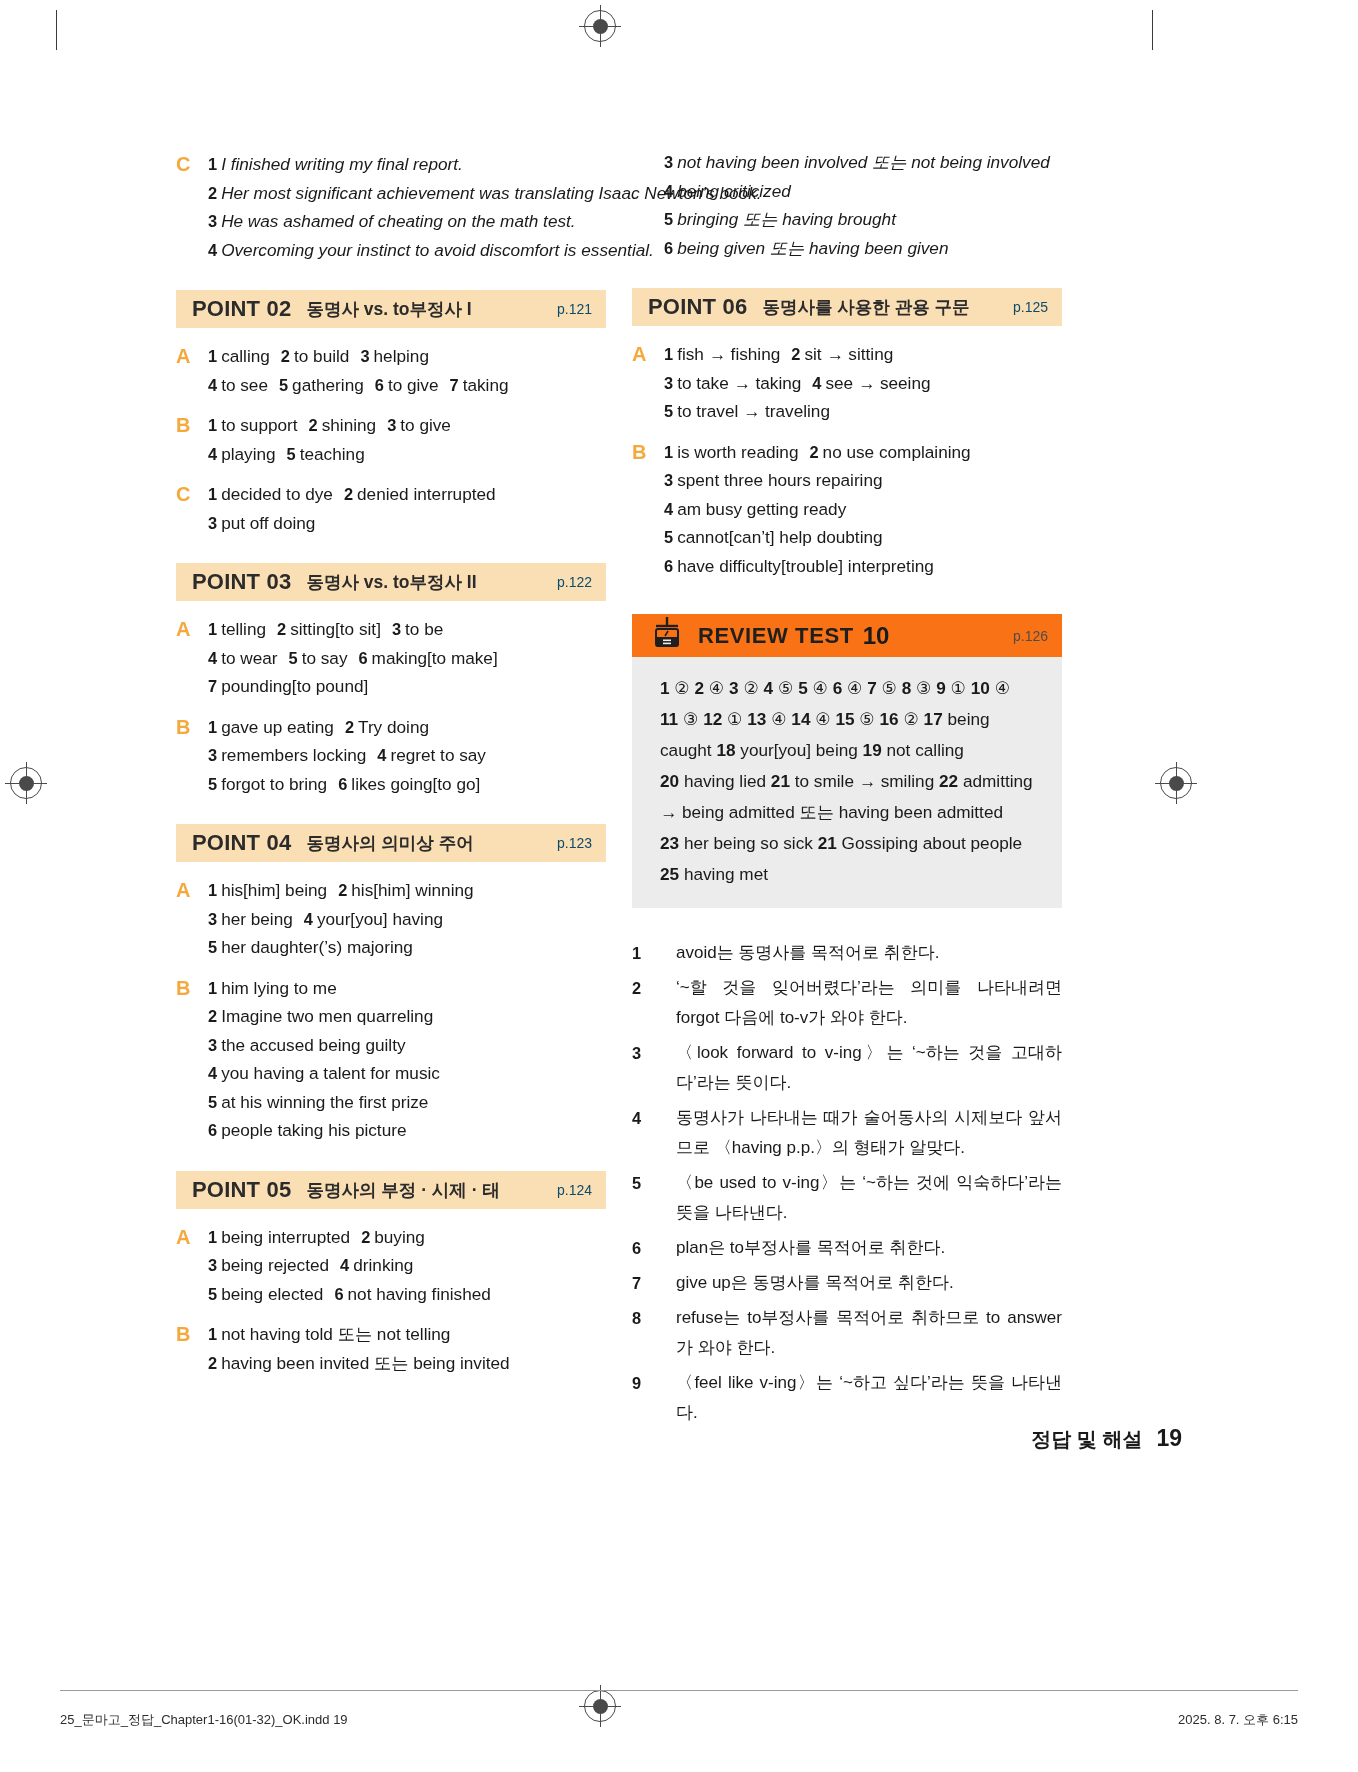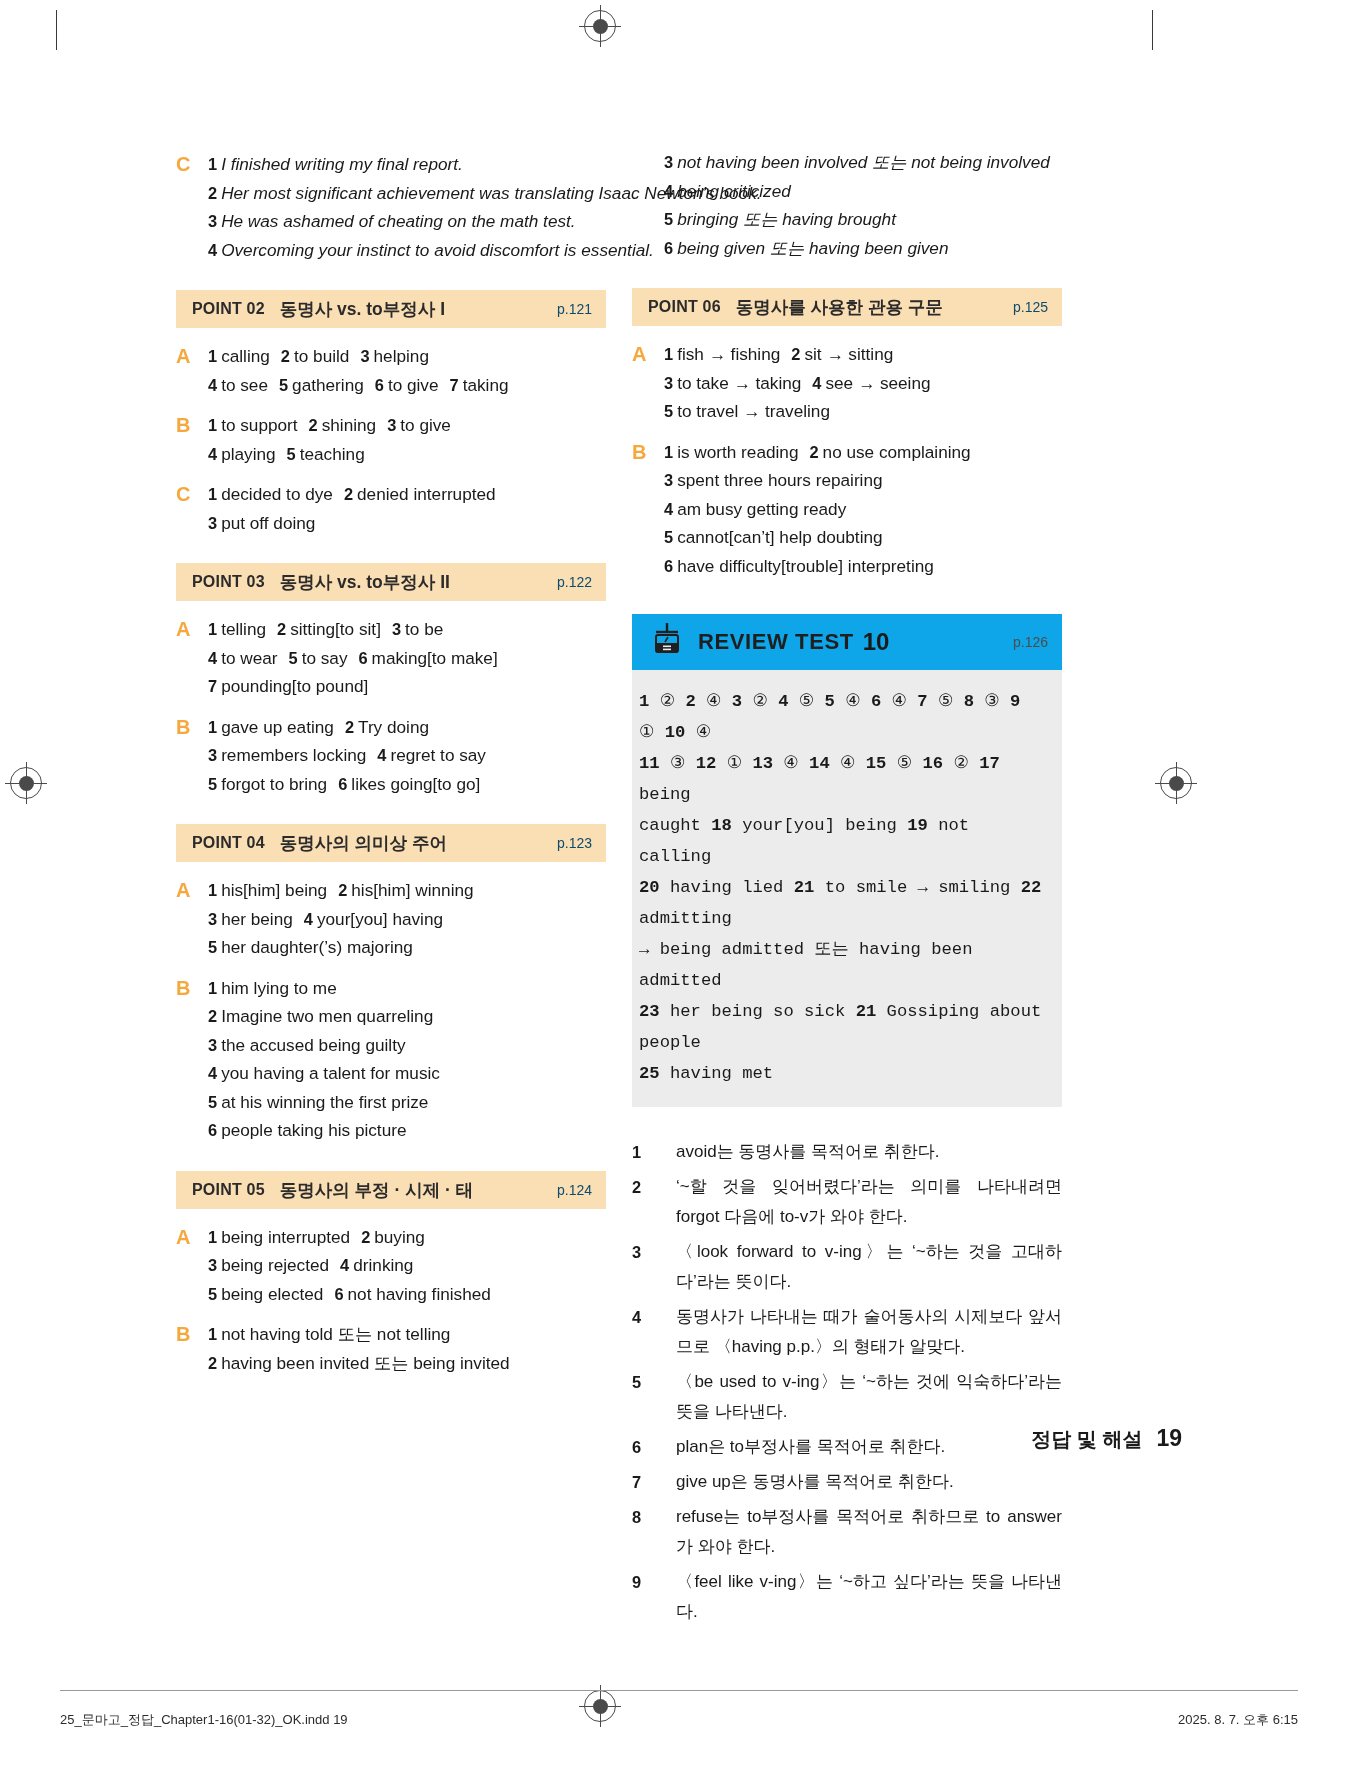--- a/index.html
+++ b/index.html
@@ -50,43 +50,43 @@
   
   .point-bar{
     background:#fbdfb4;
     height:38px;
     display:flex;align-items:center;
     padding:0 14px 0 16px;
     margin:26px 0 14px 0;
     box-sizing:border-box;
   }
   .point-bar .pt-label{
-    font-weight:bold;font-size:16px;color:#2b2b2b;letter-spacing:.2px;text-align:right;
+    font-weight:bold;font-size:22px;color:#2b2b2b;letter-spacing:.2px;text-align:right;
   }
   .point-bar .pt-title{
     font-weight:bold;font-size:17.5px;color:#2b2b2b;margin-left:15px;
   }
   .point-bar .pt-page{
     margin-left:auto;font-size:14px;color:#0c4a6e;font-weight:normal;
   }
 
   
   .review-wrap{margin-top:34px;}
   .review-head{
-    background:#0ea5e9;height:56px;display:flex;align-items:center;
+    background:#f97316;height:43px;display:flex;align-items:center;
     padding:0 14px 0 18px;box-sizing:border-box;
   }
   .review-head .rt-title{
     font-weight:bold;font-size:22px;letter-spacing:.6px;color:#1f1f1f;
     margin-left:14px;
   }
   .review-head .rt-num{font-weight:bold;font-size:24px;margin-left:9px;}
   .review-head .rt-page{margin-left:auto;font-size:14px;color:#4d4d4d;font-weight:normal;}
   .review-body{
-    background:#ececec;padding:16px 20px 18px 7px;font-family:Liberation Mono, monospace;
+    background:#ececec;padding:16px 20px 18px 28px;
   }
   .review-body .rline{
     font-size:17.2px;line-height:31px;
   }
   .review-body b{font-weight:bold;}
 
   
   .expl{margin-top:30px;}
   .expl-row{display:flex;margin-bottom:5px;}
   .expl-row .e-num{

